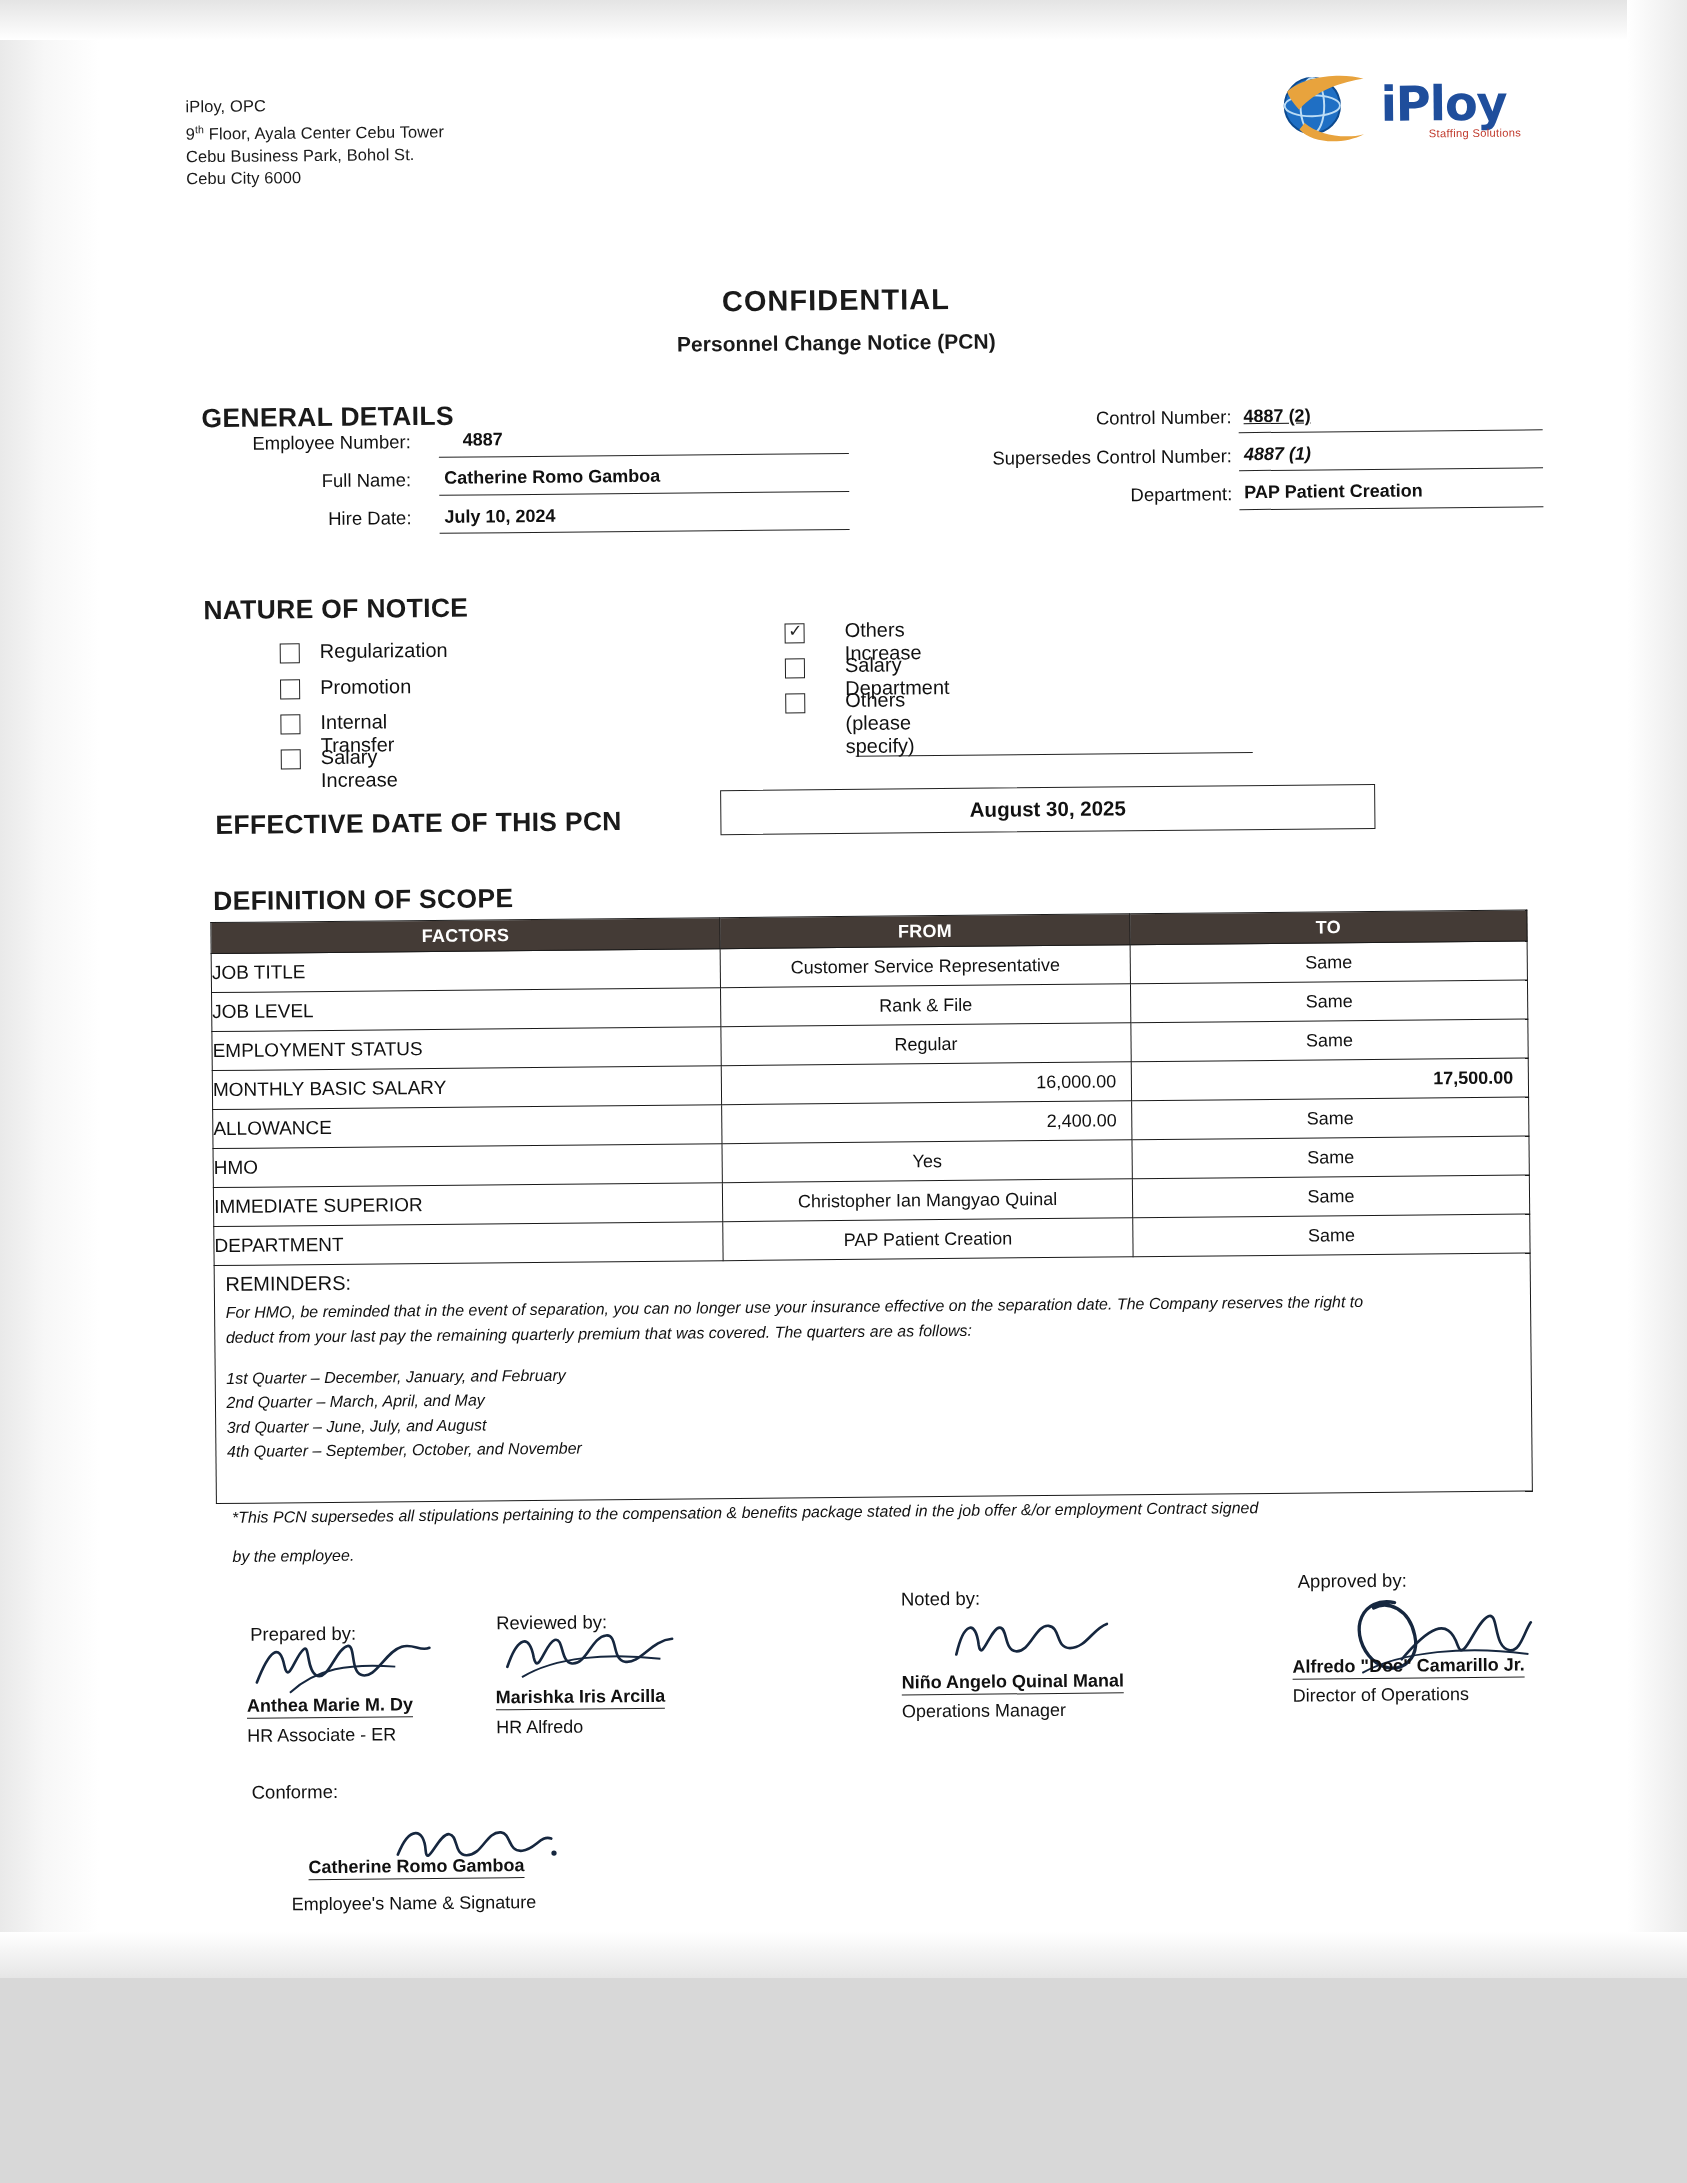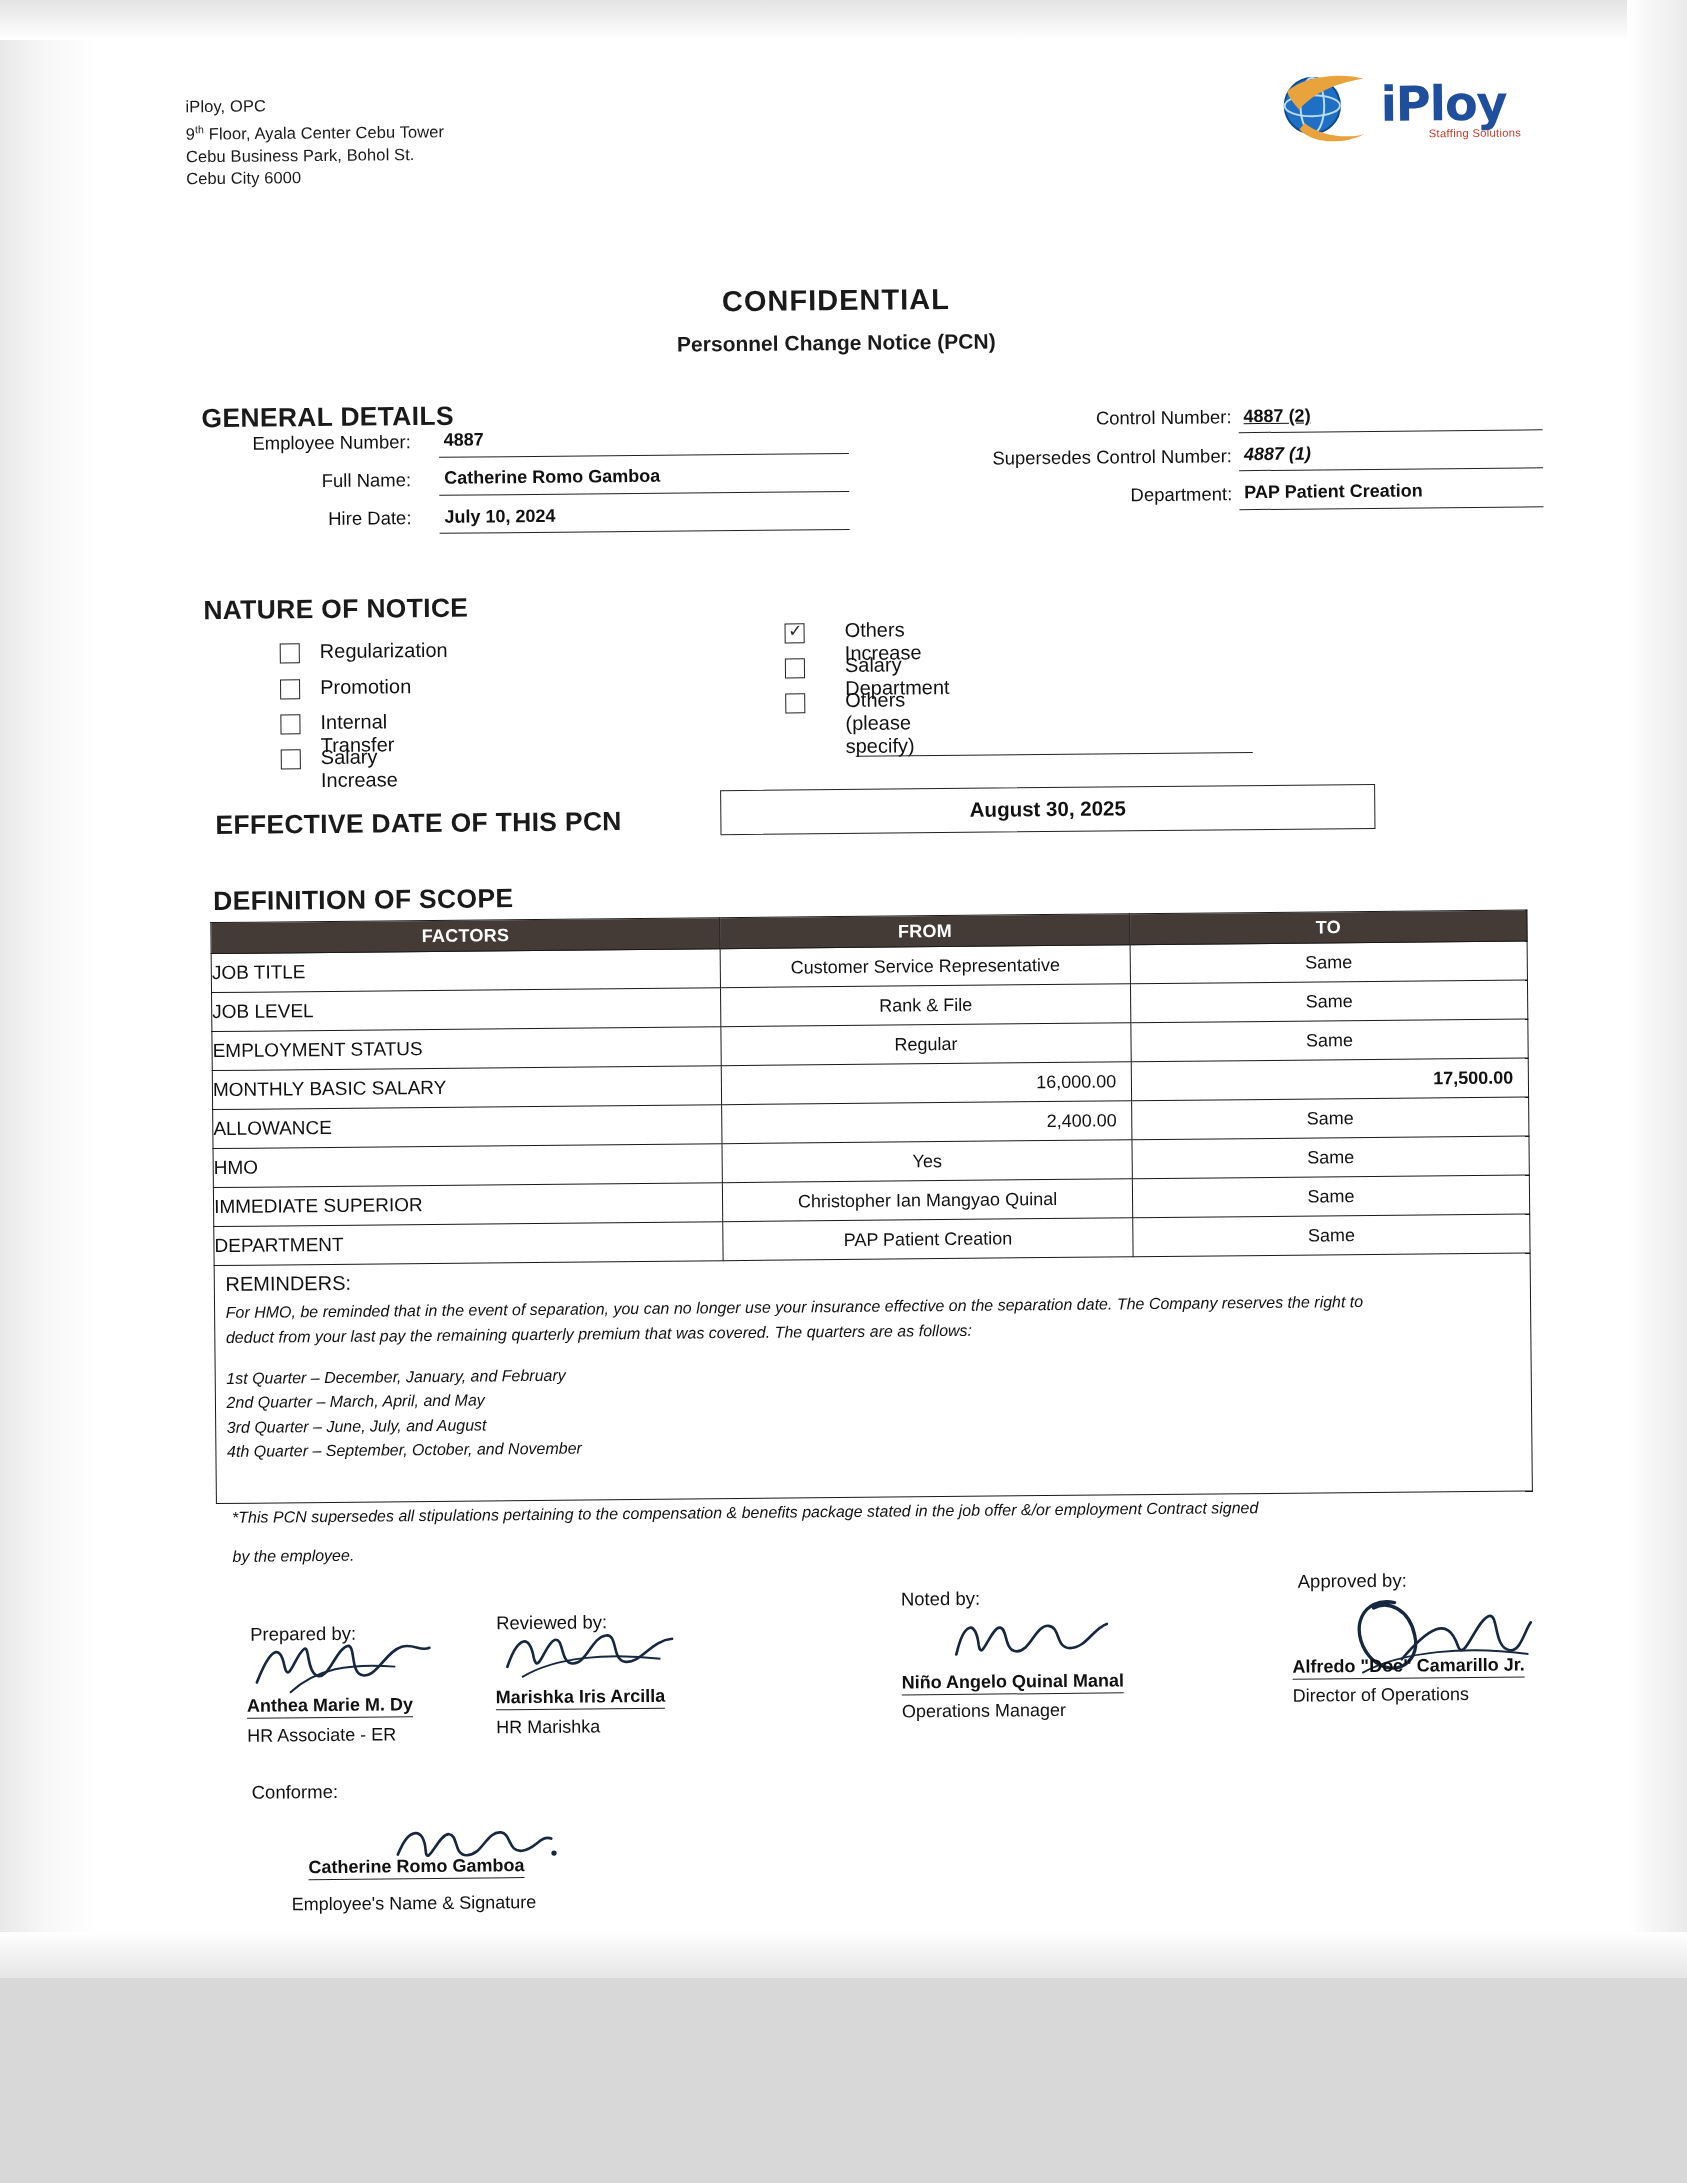--- a/index.html
+++ b/index.html
@@ -306,21 +306,21 @@
       <div class="logo-text">iPloy</div>
       <div class="logo-sub">Staffing Solutions</div>
     </div>
 
     <div class="abs conf-title">CONFIDENTIAL</div>
     <div class="abs pcn-subtitle">Personnel Change Notice (PCN)</div>
 
     <div class="abs section-head" style="left:208px; top:397px;">GENERAL DETAILS</div>
 
     <div class="abs fld-label" style="left:212px; top:427px; width:205px;">Employee Number:</div>
-    <div class="abs fld-value" style="left:450px; top:426px;">4887</div>
+    <div class="abs fld-value" style="left:469px; top:426px;">4887</div>
     <div class="abs fld-line" style="left:445px; top:453px; width:410px;"></div>
 
     <div class="abs fld-label" style="left:212px; top:465px; width:205px;">Full Name:</div>
     <div class="abs fld-value" style="left:450px; top:464px;">Catherine Romo Gamboa</div>
     <div class="abs fld-line" style="left:445px; top:491px; width:410px;"></div>
 
     <div class="abs fld-label" style="left:212px; top:503px; width:205px;">Hire Date:</div>
     <div class="abs fld-value" style="left:450px; top:503px;">July 10, 2024</div>
     <div class="abs fld-line" style="left:445px; top:529px; width:410px;"></div>
 
@@ -464,21 +464,21 @@
     <div class="abs sig-title" style="left:241px; top:1720px;">HR Associate - ER</div>
 
     <div class="abs sig-label" style="left:491px; top:1609px;">Reviewed by:</div>
     <svg class="scribble" style="left:490px; top:1616px;" width="198" height="66" viewBox="0 0 300 100">
       <path d="M18 72 C34 26, 52 22, 58 58 C64 88, 76 36, 90 32 C104 28, 98 66, 116 68 C138 70, 146 28, 168 26 C186 24, 176 62, 196 66 C220 70, 236 34, 268 32" fill="none" stroke="#16273f" stroke-width="4" stroke-linecap="round"></path>
       <path d="M40 88 C90 58, 170 52, 250 62" fill="none" stroke="#16273f" stroke-width="3"></path>
     </svg>
     <div class="abs" style="left:490px; top:1684px;">
       <span class="sig-name">Marishka Iris Arcilla</span>
     </div>
-    <div class="abs sig-title" style="left:490px; top:1714px;">HR Marishka</div>
+    <div class="abs sig-title" style="left:490px; top:1714px;">HR Alfredo</div>
 
     <div class="abs sig-label" style="left:896px; top:1589px;">Noted by:</div>
     <svg class="scribble" style="left:939px; top:1609px;" width="172" height="60" viewBox="0 0 260 90">
       <path d="M18 70 C30 20, 48 18, 52 56 C56 84, 70 30, 84 30 C96 30, 90 64, 108 66 C130 68, 138 26, 158 28 C176 30, 168 62, 190 62 C214 62, 226 32, 246 26" fill="none" stroke="#16273f" stroke-width="4" stroke-linecap="round"></path>
     </svg>
     <div class="abs" style="left:896px; top:1673px;">
       <span class="sig-name">Niño Angelo Quinal Manal</span>
     </div>
     <div class="abs sig-title" style="left:896px; top:1702px;">Operations Manager</div>
 

